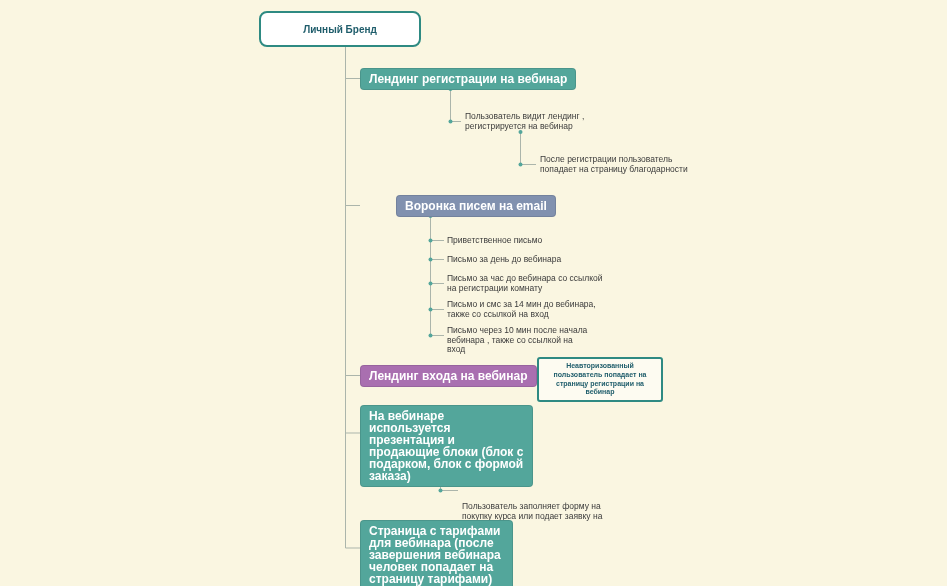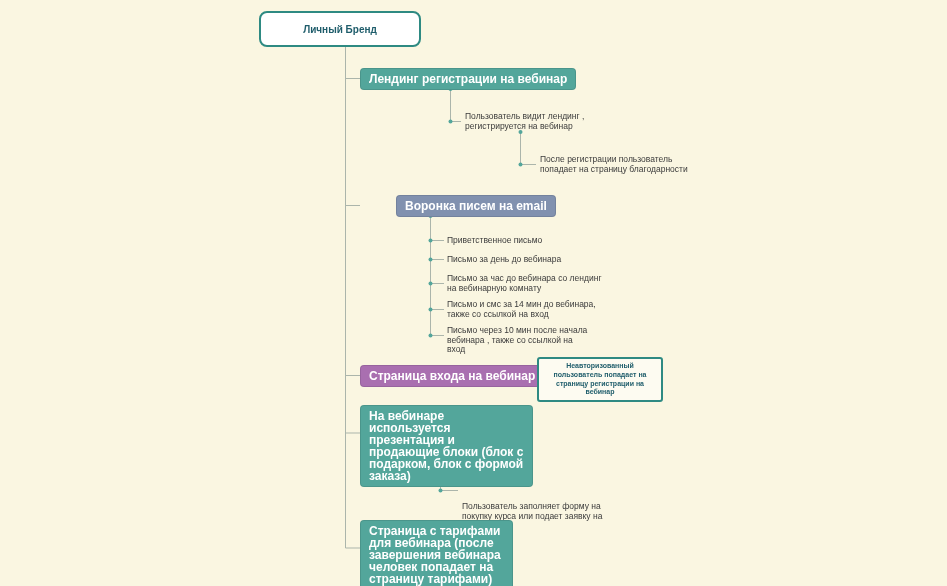--- a/index.html
+++ b/index.html
@@ -128,25 +128,25 @@
 
   <div class="root-node">Личный Бренд</div>
 
   <div class="branch teal" style="left:360px; top:68px;">Лендинг регистрации на вебинар</div>
   <div class="note" style="left:540px; top:155px; width:162px;">После регистрации пользователь попадает на страницу благодарности</div>
   <div class="note" style="left:465px; top:112px; width:122px;">Пользователь видит лендинг , регистрируется на вебинар</div>
 
   <div class="branch slate" style="left:360px; top:195px;">Воронка писем на email</div>
   <div class="note" style="left:447px; top:236px; width:170px;">Приветственное письмо</div>
   <div class="note" style="left:447px; top:255px; width:170px;">Письмо за день до вебинара</div>
-  <div class="note" style="left:447px; top:274px; width:160px;">Письмо за час до вебинара со лендинг на вебинарную комнату</div>
+  <div class="note" style="left:447px; top:274px; width:160px;">Письмо за час до вебинара со ссылкой на регистрации комнату</div>
   <div class="note" style="left:447px; top:300px; width:172px;">Письмо и смс за 14 мин до вебинара, также со ссылкой на вход</div>
   <div class="note" style="left:447px; top:326px; width:142px;">Письмо через 10 мин после начала вебинара , также со ссылкой на вход</div>
 
-  <div class="branch purple" style="left:360px; top:365px;">Страница входа на вебинар</div>
+  <div class="branch purple" style="left:360px; top:365px;">Лендинг входа на вебинар</div>
   <div class="callout">Неавторизованный пользователь попадает на страницу регистрации на вебинар</div>
 
   <div class="branch teal multi" style="left:360px; top:405px; width:173px;">На вебинаре используется презентация и продающие блоки (блок с подарком, блок с формой заказа)</div>
   <div class="note" style="left:462px; top:481px; width:170px;margin-top:21px;">Пользователь заполняет форму на покупку курса или подает заявку на рассрочку</div>
 
   <div class="branch teal multi" style="left:360px; top:520px; width:153px;">Страница с тарифами для вебинара (после завершения вебинара человек попадает на страницу  тарифами)</div>
 
 </div>
 
 </body></html>

